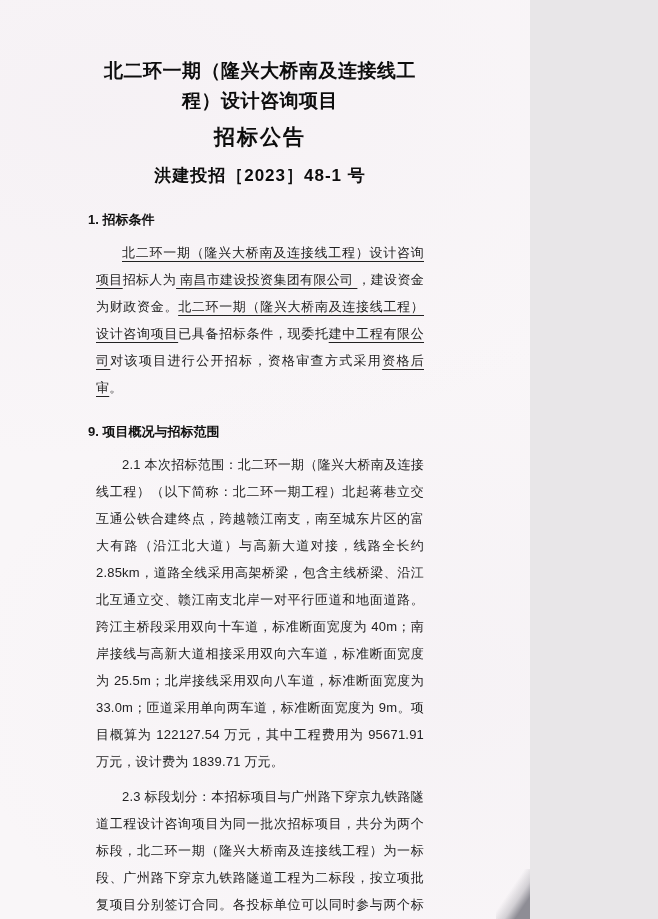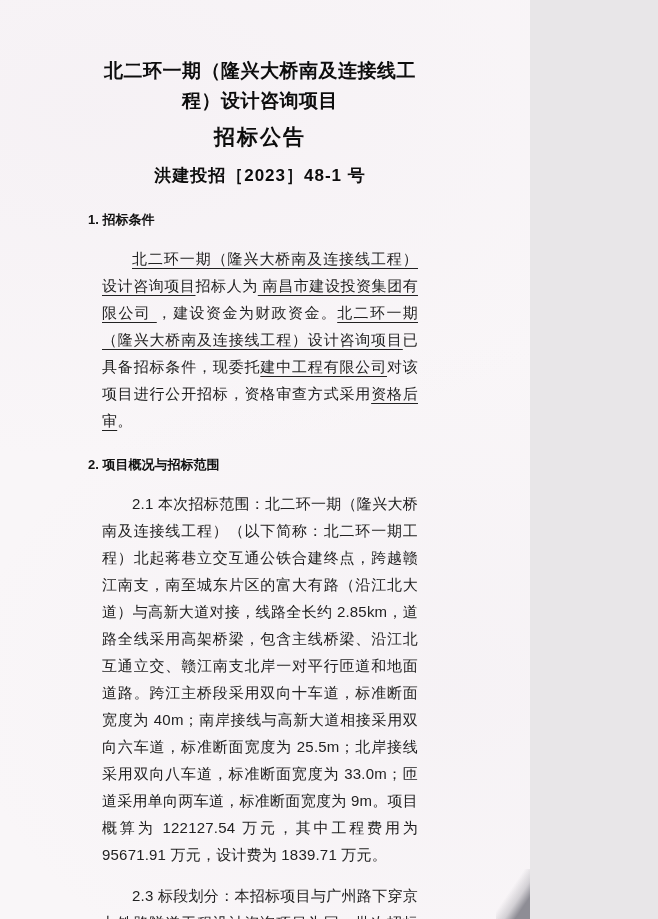--- a/index.html
+++ b/index.html
@@ -29,21 +29,21 @@
   .docnum{
     font-size:17px; line-height:26px; font-weight:700; color:#0d0d0d;
     text-align:center; margin:13px; letter-spacing:1px;
   }
   .section{margin-top:20px;}
   .sec-heading{
     font-size:13px; line-height:22px; font-weight:700; color:#111;
     margin:0 0 8px 0;
   }
   .para{
-    font-size:15px; line-height:27px; margin:14px;
+    font-size:13px; line-height:27px; margin:8px;
     text-align:justify; text-align-last:left;
     text-indent:2em; letter-spacing:0.2px; color:#222;
   }
   .para + .para{margin-top:1px;}
   .u{text-decoration:underline; text-underline-offset:4px; text-decoration-thickness:1px;}
 
   
   .stamp{position:absolute; border-radius:50%; pointer-events:none;}
   .stamp-serial{
     left:612px; top:350px; width:130px; height:130px;
@@ -79,21 +79,21 @@
   <div class="doc">
     <h1 class="title">北二环一期（隆兴大桥南及连接线工程）设计咨询项目</h1>
     <div class="subtitle">招标公告</div>
     <div class="docnum">洪建投招［2023］48-1 号</div>
     <div id="sections-root">
         <div class="section">
           <div class="sec-heading">1. 招标条件</div>
           <p class="para"><span class="u">北二环一期（隆兴大桥南及连接线工程）设计咨询项目</span><span>招标人为</span><span class="u"> 南昌市建设投资集团有限公司 </span><span>，建设资金为财政资金。</span><span class="u">北二环一期（隆兴大桥南及连接线工程）设计咨询项目</span><span>已具备招标条件，现委托</span><span class="u">建中工程有限公司</span><span>对该项目进行公开招标，资格审查方式采用</span><span class="u">资格后审</span><span>。</span></p>
         </div>
         <div class="section">
-          <div class="sec-heading">2. 项目概况与招标范围</div>
+          <div class="sec-heading">9. 项目概况与招标范围</div>
           <p class="para"><span>2.1 本次招标范围：北二环一期（隆兴大桥南及连接线工程）（以下简称：北二环一期工程）北起蒋巷立交互通公铁合建终点，跨越赣江南支，南至城东片区的富大有路（沿江北大道）与高新大道对接，线路全长约 2.85km，道路全线采用高架桥梁，包含主线桥梁、沿江北互通立交、赣江南支北岸一对平行匝道和地面道路。跨江主桥段采用双向十车道，标准断面宽度为 40m；南岸接线与高新大道相接采用双向六车道，标准断面宽度为 25.5m；北岸接线采用双向八车道，标准断面宽度为 33.0m；匝道采用单向两车道，标准断面宽度为 9m。项目概算为 122127.54 万元，其中工程费用为 95671.91 万元，设计费为 1839.71 万元。</span></p>
           <p class="para"><span>2.3 标段划分：本招标项目与广州路下穿京九铁路隧道工程设计咨询项目为同一批次招标项目，共分为两个标段，北二环一期（隆兴大桥南及连接线工程）为一标段、广州路下穿京九铁路隧道工程为二标段，按立项批复项目分别签订合同。各投标单位可以同时参与两个标段投标及中标排序，但只能中标一个标段。各投标单位须在投标函中明确优选中标标段顺序，投标单位在两个标段排序均第一时，按其投标函明确的优选中标标段顺序确定中标标段。投标单位优选了其中一个标段中标的，另一个投标标段中标排序直接调整到末尾。</span></p>
         </div>
       </div>
   </div>
 
   <div class="stamp stamp-serial" id="serial-seal">
     <span class="emblem-stroke" style="left:22px;top:34px;width:13px;height:4px;transform:rotate(-28deg);"></span>
     <span class="emblem-stroke" style="left:26px;top:41px;width:15px;height:4px;transform:rotate(-24deg);"></span>
     <span class="emblem-stroke" style="left:31px;top:48px;width:12px;height:4px;transform:rotate(-30deg);"></span>

